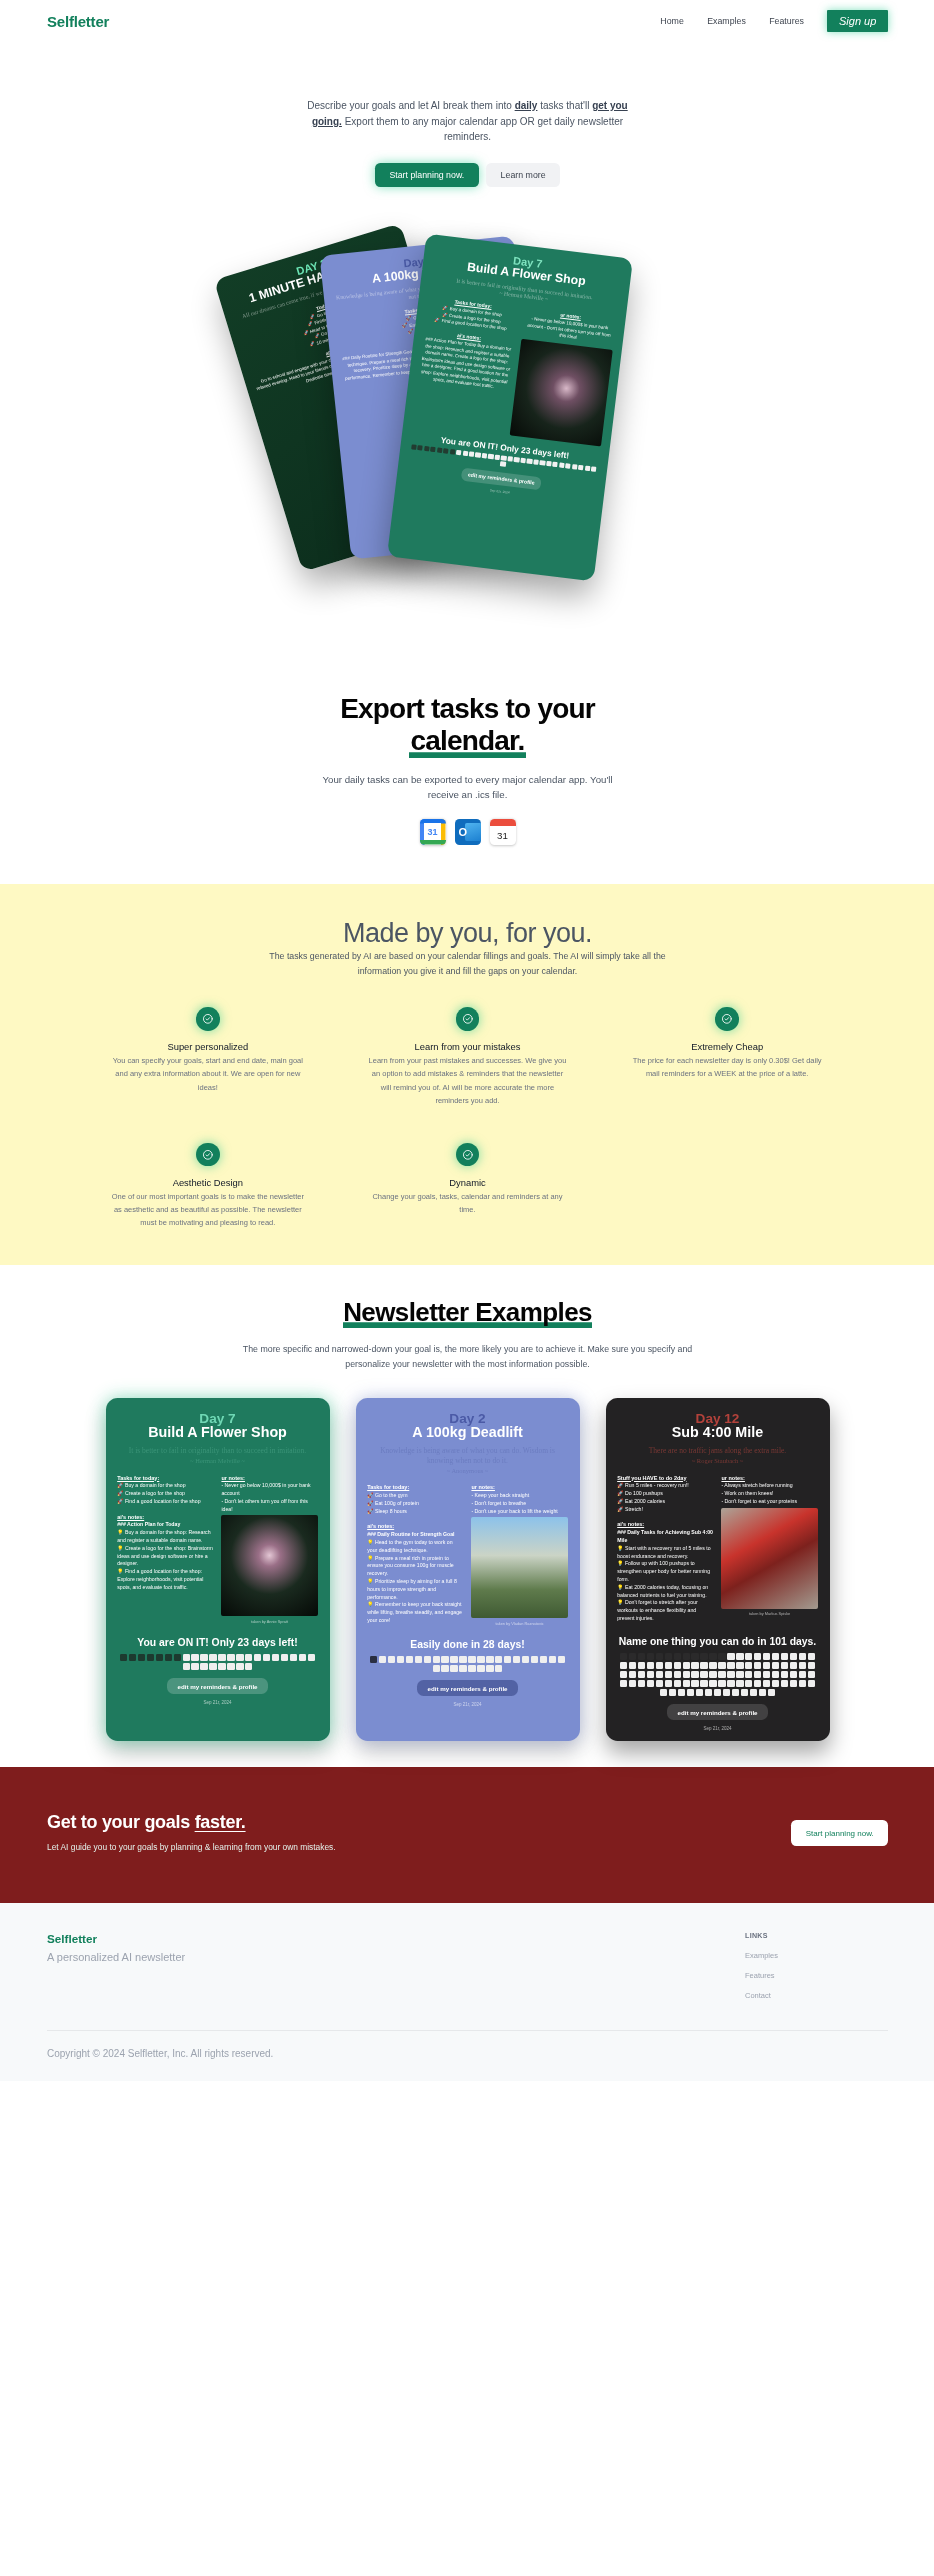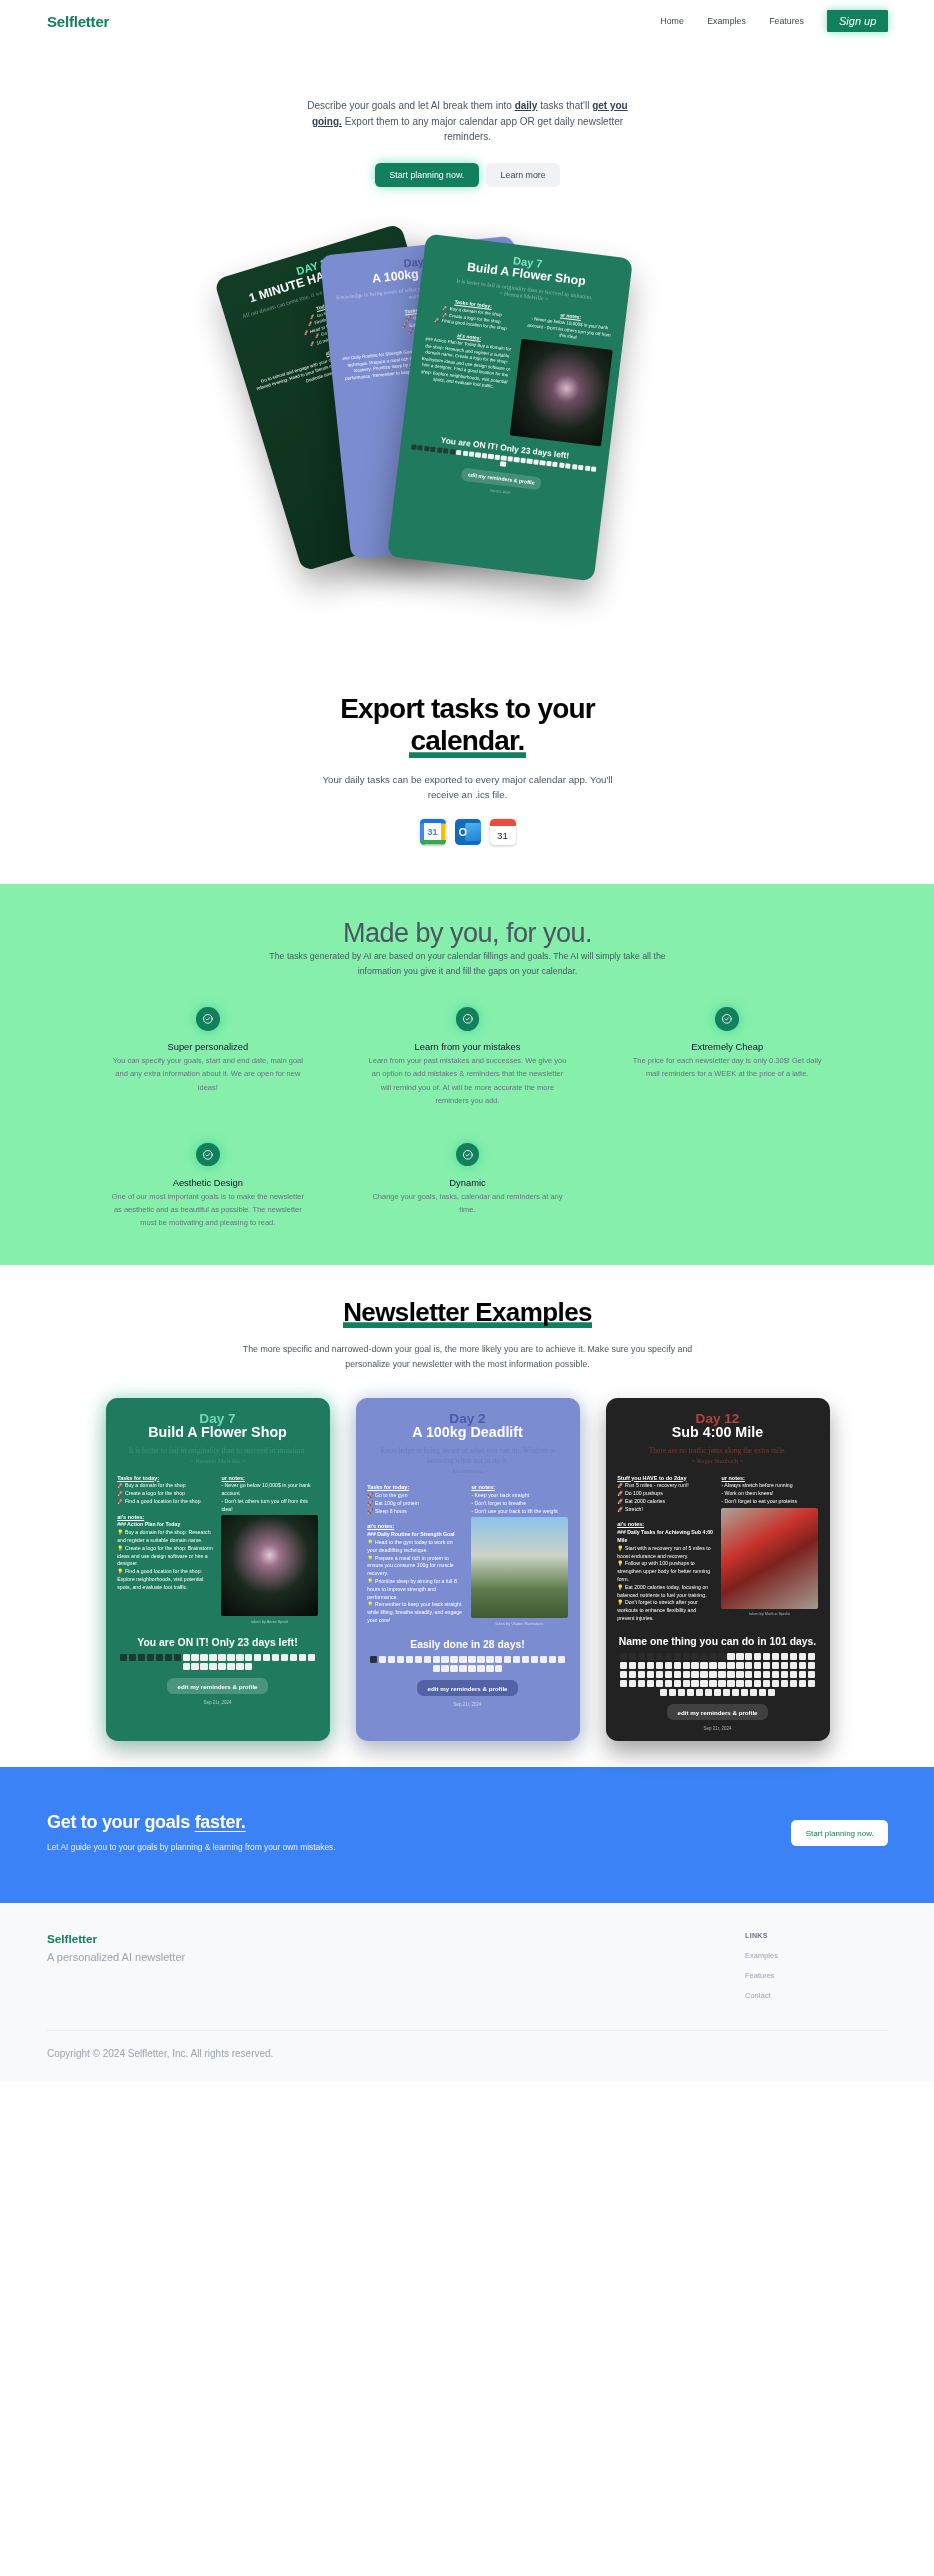--- a/index.html
+++ b/index.html
@@ -170,21 +170,21 @@
   .o-cal { background: #0f6cbd; display:flex; align-items:center; justify-content:flex-start; }
   .o-cal::after { content:""; position:absolute; right:-1.3px; top:3.9px; width:17px; height:18px;
     background: linear-gradient(160deg,#50b4f0,#1b7fd0); border-radius:1.9px; }
   .o-cal span { position:relative; z-index:2; color:#fff; font-size:11px; font-weight:700; margin-left:3.9px; }
   
   .a-cal { background:#fff; box-shadow: 0 0.6px 2.6px rgba(0,0,0,.22); }
   .a-cal::before { content:""; position:absolute; left:0; right:0; top:0; height:7.1px; background:#eb4d3d; }
   .a-cal span { position:absolute; left:0; right:0; top:7.1px; bottom:0; display:flex; align-items:center;
     justify-content:center; font-size:9.7px; color:#222; }
   
-  .madeby { background:#86efac; padding: 34px 0 36px; text-align:center; }
+  .madeby { background:#fef9c3; padding: 34px 0 36px; text-align:center; }
   .h3-light {
     font-size: 27px; font-weight: 400; color: #4b5563; letter-spacing:-0.5px;
   }
   .madeby-sub { margin: 0 auto 0; max-width: 415px; font-size: 8.8px; line-height:1.7; color:#4b5563; }
   .feat-grid {
     display: grid; grid-template-columns: repeat(3, 1fr);
     max-width: 753px; margin: 28.6px auto 0; gap: 36px 26px;
   }
   .feat { text-align:center; padding: 0 17px; }
   .feat-ico {
@@ -236,21 +236,21 @@
   .nl-box { width:7.1px; height:7.1px; background:#efefef; border-radius:1.3px; }
   .nl-box.done { background:#1d3a2f; }
   .nl-blue .nl-box.done { background:#2a2f42; }
   .nl-dark .nl-box.done { background:#2b2a2b; }
   .nl-edit { display:block; width:fit-content; margin:8.4px auto 0; padding:4.5px 10.4px; border-radius:6.5px;
     background:rgba(255,255,255,.2); font-size:6.2px; font-weight:700; cursor:pointer; }
   .nl-blue .nl-edit { background:rgba(60,75,140,.65); }
   .nl-dark .nl-edit { background:rgba(255,255,255,.14); }
   .nl-date { text-align:center; font-size:4.5px; opacity:.6; margin-top:5.8px; }
   
-  .cta { background:#3b82f6; padding: 45px 47px 49px; display:flex; align-items:center;
+  .cta { background:#7f1d1d; padding: 45px 47px 49px; display:flex; align-items:center;
     justify-content:space-between; }
   .cta-h { font-size:18px; font-weight:800; color:#fff; letter-spacing:-0.3px; }
   .cta-h u { text-decoration: underline; text-underline-offset: 2.6px; }
   .cta-p { font-size:8.4px; color:#e4f3ec; margin-top:6.5px; line-height:1.7; max-width:305px; }
   .cta-btn { background:#fff; color:#12805c; border:none; border-radius:5.2px; padding:8.4px 14.3px;
     font-size:8px; cursor:pointer; font-family:inherit; }
   
   .footer { background:#f7f9fa; padding: 28.6px 47px 0; }
   .footer-top { display:flex; justify-content:space-between; padding-bottom:30px; }
   .f-brand { font-size:11.7px; font-weight:800; color:#12805c; }

